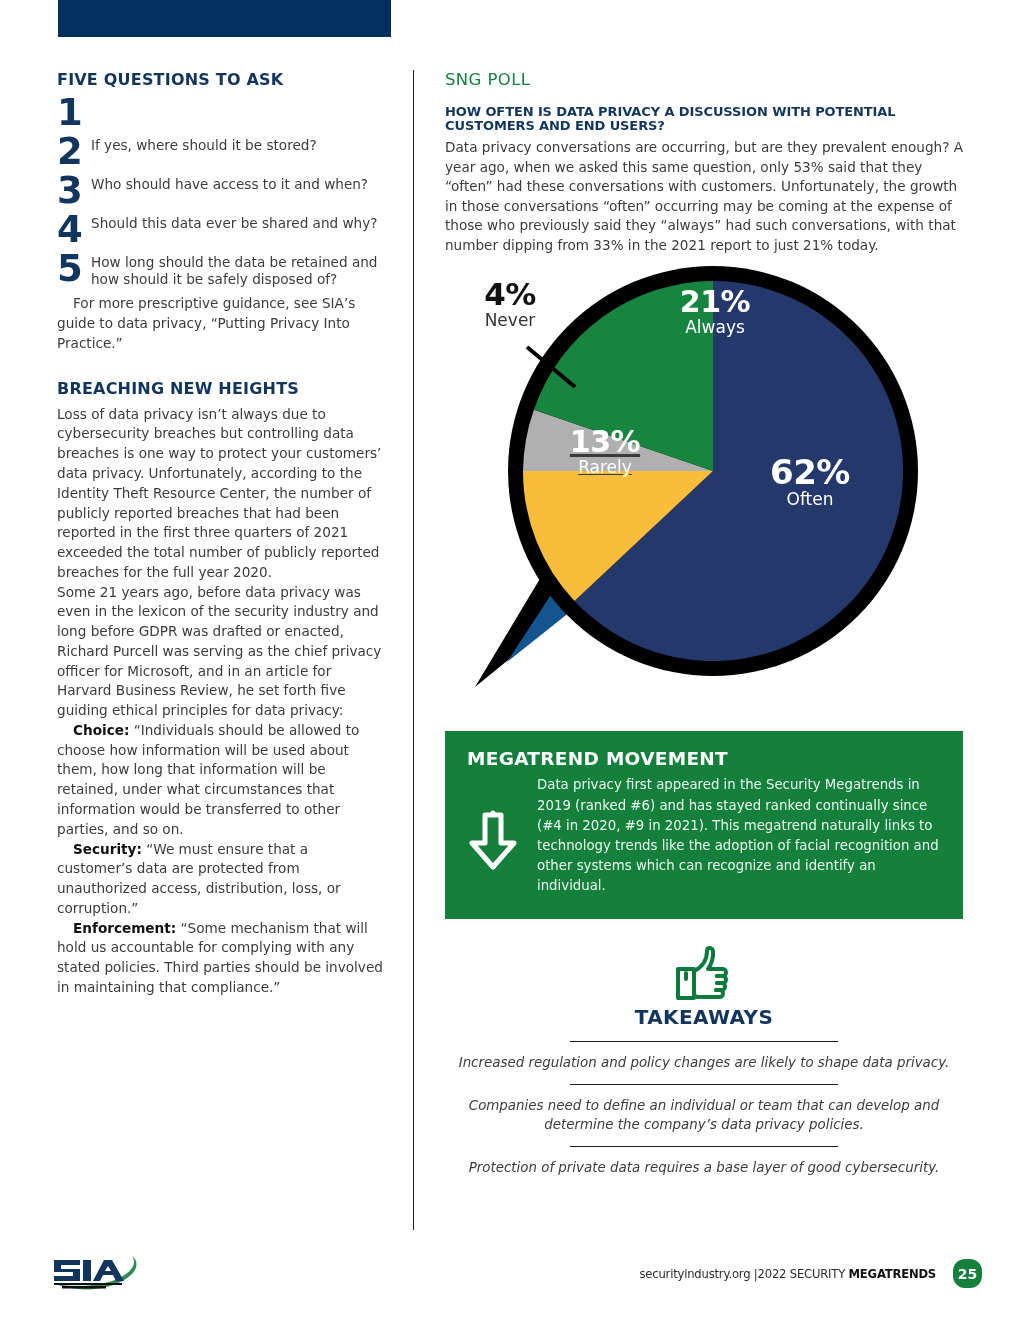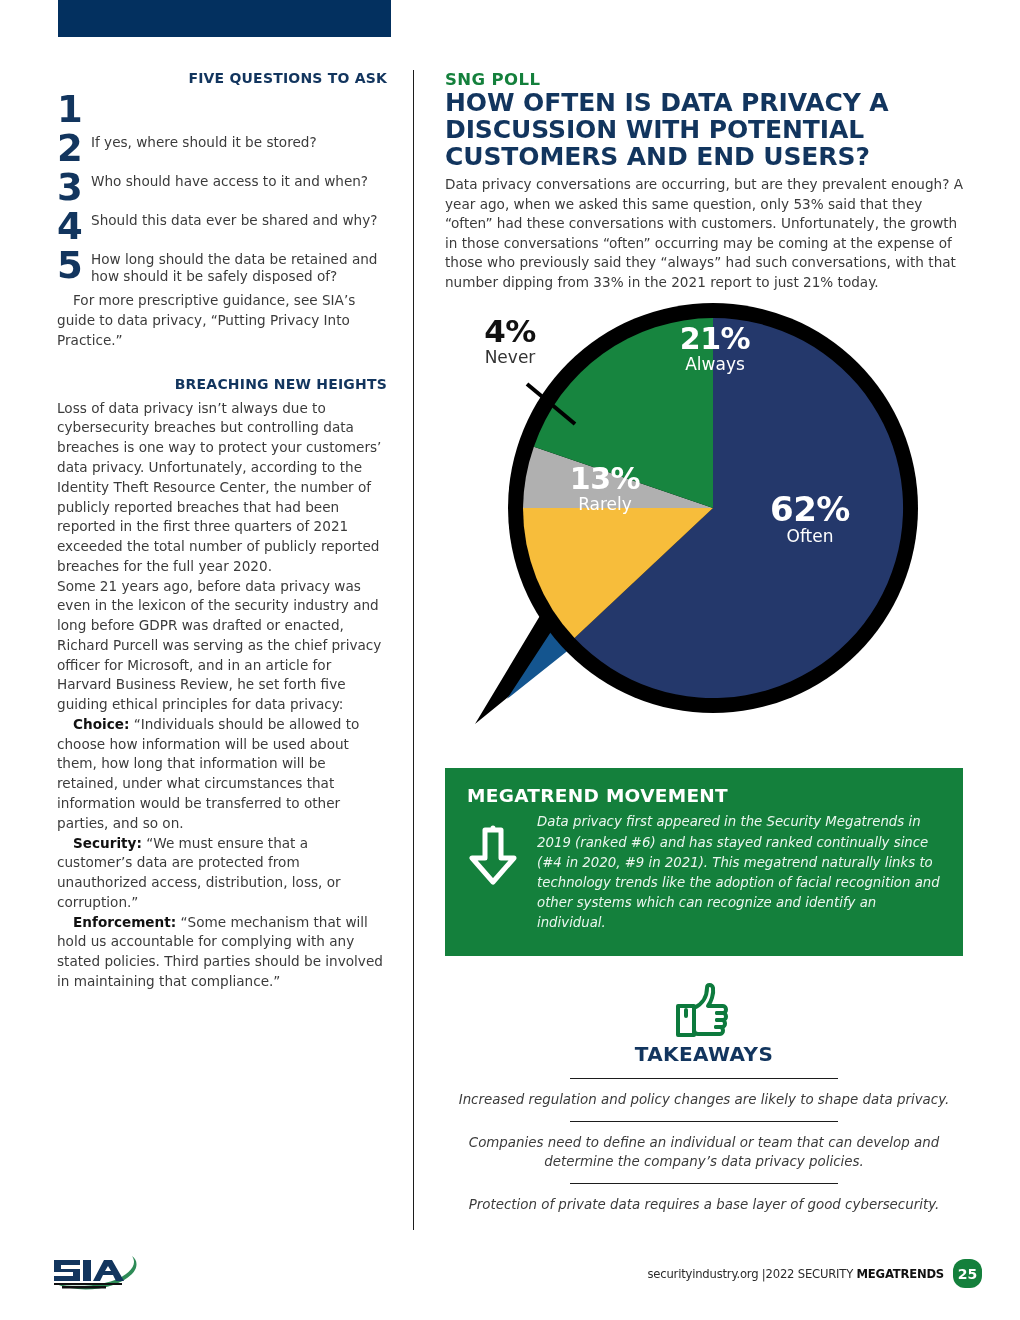--- a/index.html
+++ b/index.html
@@ -25,24 +25,24 @@
     background:#1d1d1d;
   }
 
   
   .left-col{
     position:absolute; left:57px; top:70px; width:330px;
   }
   h2.sec-head{
     font-family:"DejaVu Sans", sans-serif;
     font-weight:bold;
-    font-size:14px;
+    font-size:16px;
     letter-spacing:0.2px;
     color:#12355e;
-    text-align:right;
+    text-align:left;
     margin-bottom:7px;
   }
   h2.sec-head.gp{ margin-top:24px; }
   h2.sec-head.bnh{ margin-top:25px; }
 
   .qlist{ margin-top:2px; }
   .q-row{
     display:flex;
     align-items:flex-start;
     margin-bottom:5px;
@@ -72,30 +72,30 @@
   }
   .body-p.indent{ text-indent:16px; }
   .body-p b{ color:#111; font-weight:bold; }
 
   
   .right-col{
     position:absolute; left:445px; top:70px; width:518px;
   }
   .poll-kicker{
     font-family:"DejaVu Sans", sans-serif;
-    font-weight:bold;
+    font-weight:normal;
     font-size:16.5px;
     letter-spacing:0.4px;
     color:#14803c;
-    margin-bottom:0;
+    margin-bottom:16px;
   }
   .poll-q{
     font-family:"DejaVu Sans", sans-serif;
     font-weight:bold;
-    font-size:25px;
+    font-size:13px;
     line-height:1.08;
     letter-spacing:-0.1px;
     color:#12355e;
     margin-bottom:5px;
   }
   .poll-intro{
     font-size:13.6px;
     line-height:1.44;
     color:#3b3b3b;
   }
@@ -126,21 +126,21 @@
     line-height:1.1;
     display:block;
   }
   .lbl.white .pct, .lbl.white .nm{ color:#ffffff; }
   .lbl.dark  .pct{ color:#111111; }
   .lbl.dark  .nm { color:#333333; }
 
   .lbl-always{ left:205px; top:28px;  width:130px; }
   .lbl-often { left:290px; top:196px; width:150px; }
   .lbl-often .pct{ font-size:34px; }
-  .lbl-rarely{ left:95px;  top:168px; width:130px; }
+  .lbl-rarely{ left:95px;  top:168px; width:130px;text-decoration:underline; }
   .lbl-never { left:10px;  top:20px;  width:110px; }
   .lbl-never .pct{ font-size:31px; }
 
   
   .mt-box{
     position:relative;
     width:518px;
     background:#14803c;
     padding:17px 16px 22px 22px;
     margin-top:42px;
@@ -149,23 +149,22 @@
   .mt-title{
     font-family:"DejaVu Sans", sans-serif;
     font-weight:bold;
     font-size:18.5px;
     letter-spacing:0.3px;
     color:#ffffff;
     margin-bottom:6px;
   }
   .mt-body{
     display:flex;
-    align-items:flex-start;
+    align-items:center;
     gap:18px;
-    font-style:italic;
   }
   .mt-arrow{ flex:0 0 52px; padding-top:12px; }
   .mt-text{
     font-size:13.3px;
     line-height:1.52;
     color:#eaf6ee;
   }
 
   
   .takeaways{
@@ -194,21 +193,21 @@
     padding:0 10px 12px 10px;
   }
 
   
   .footer{
     position:absolute; left:0; bottom:0; width:1020px; height:78px;
   }
   .sia-logo{ position:absolute; left:50px; top:8px; }
   .foot-right{
     position:absolute; right:38px; top:17px;
-    display:flex; align-items:center; gap:9px;
+    display:flex; align-items:center; gap:17px;
   }
   .foot-txt{
     font-family:"DejaVu Sans", sans-serif;
     font-size:11.6px;
     color:#2b2b2b;
     letter-spacing:-0.2px;
     white-space:nowrap;
   }
   .foot-txt .mg{ font-weight:bold; color:#111; }
   .pg-badge{

